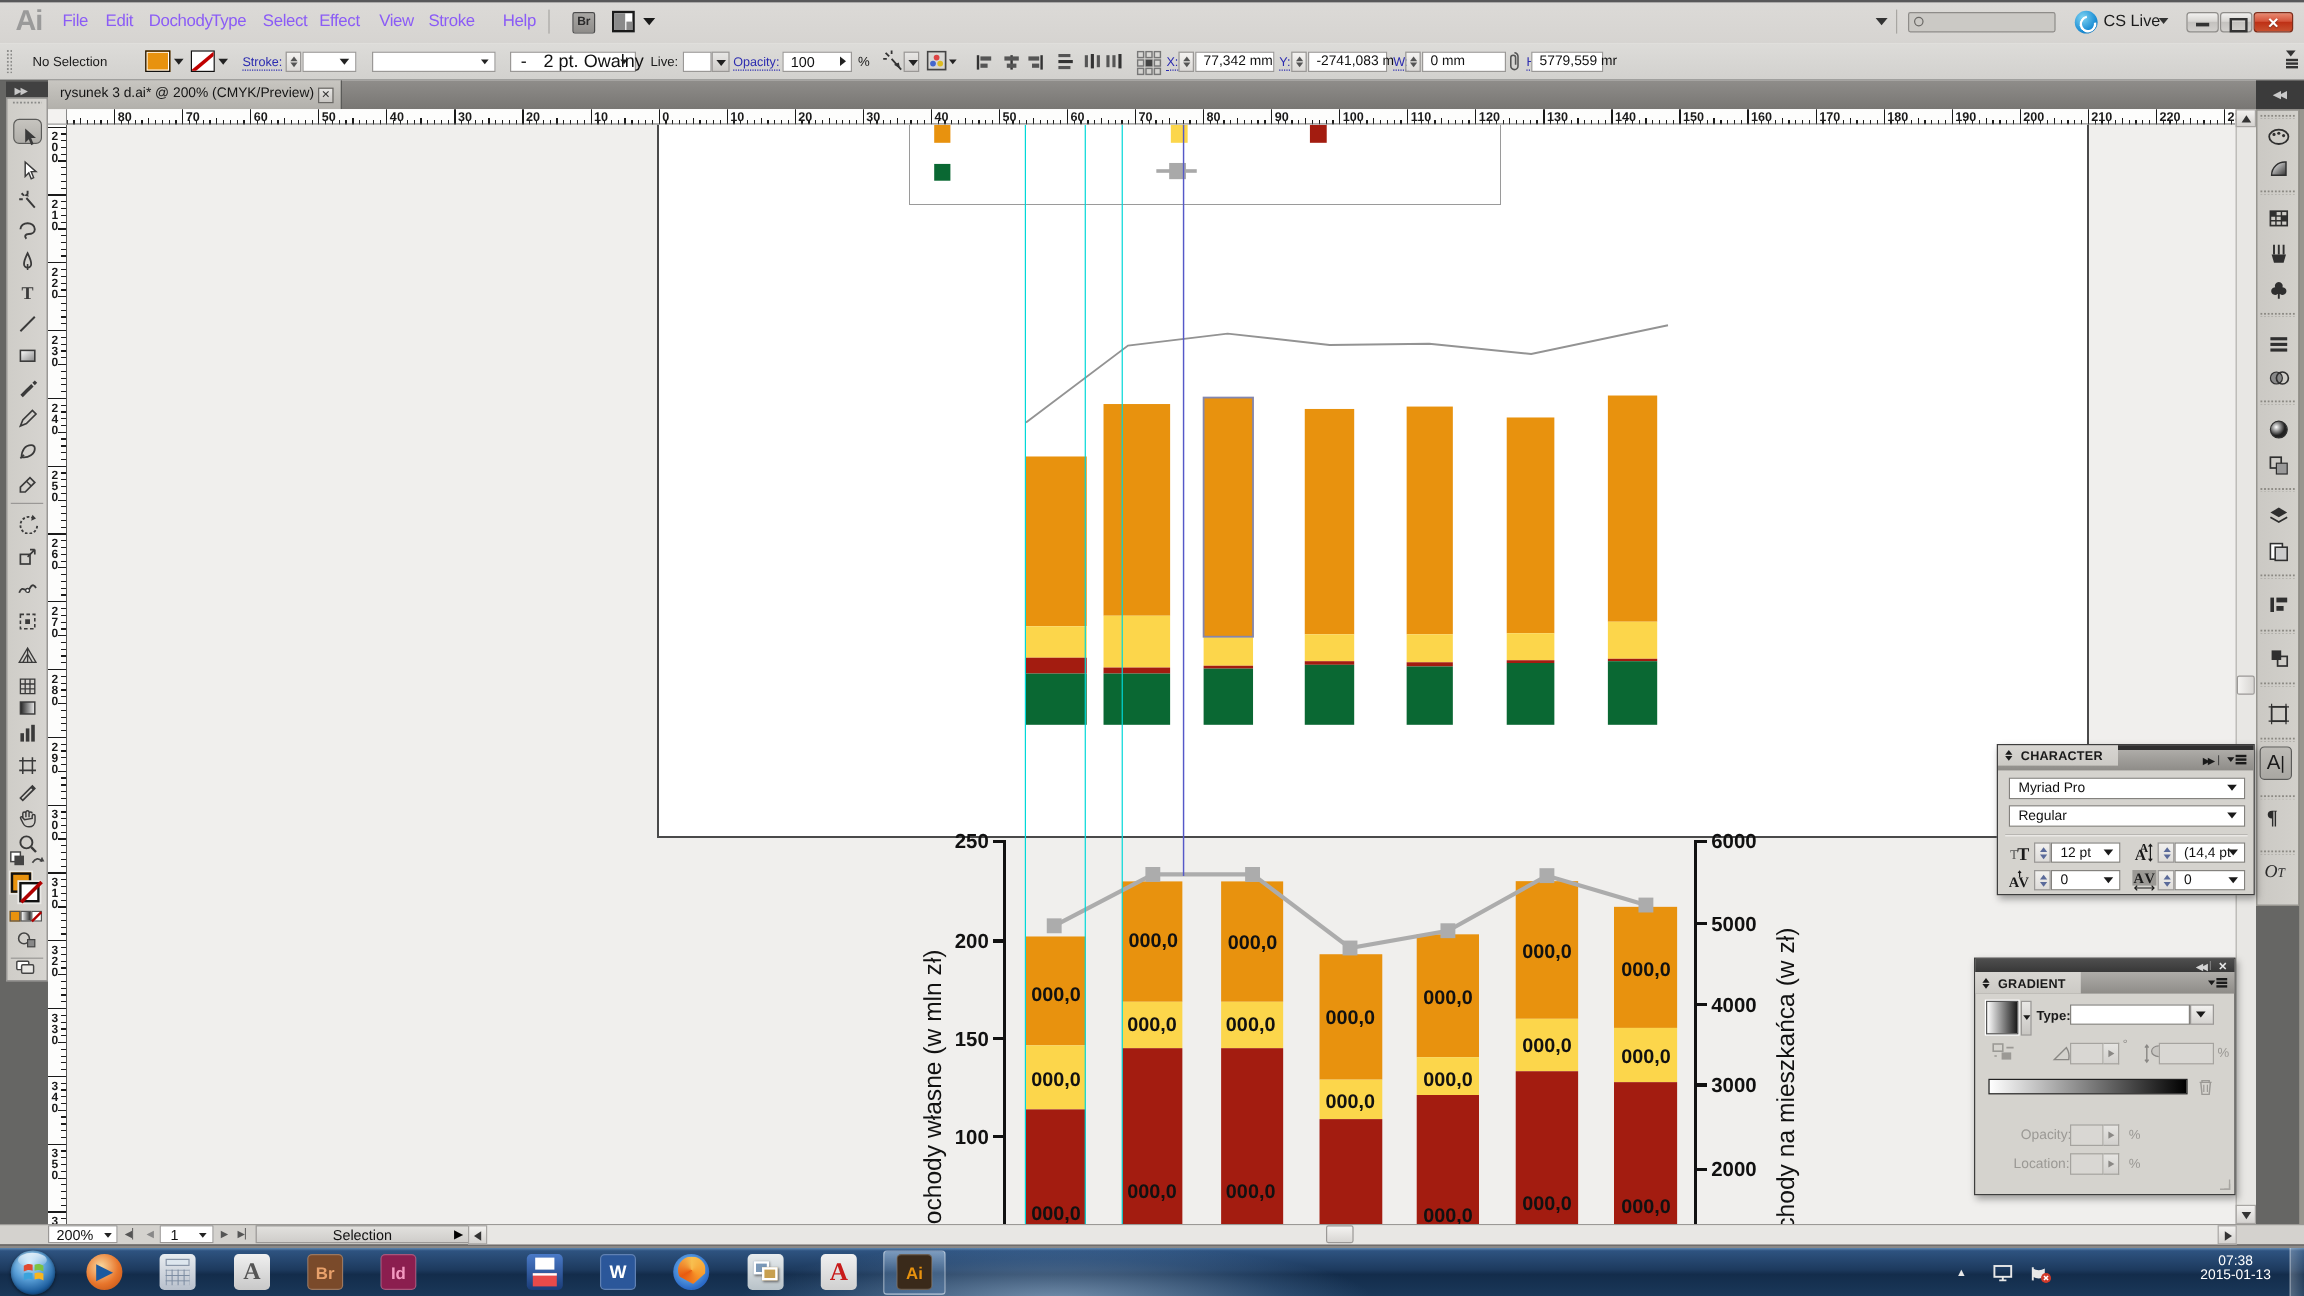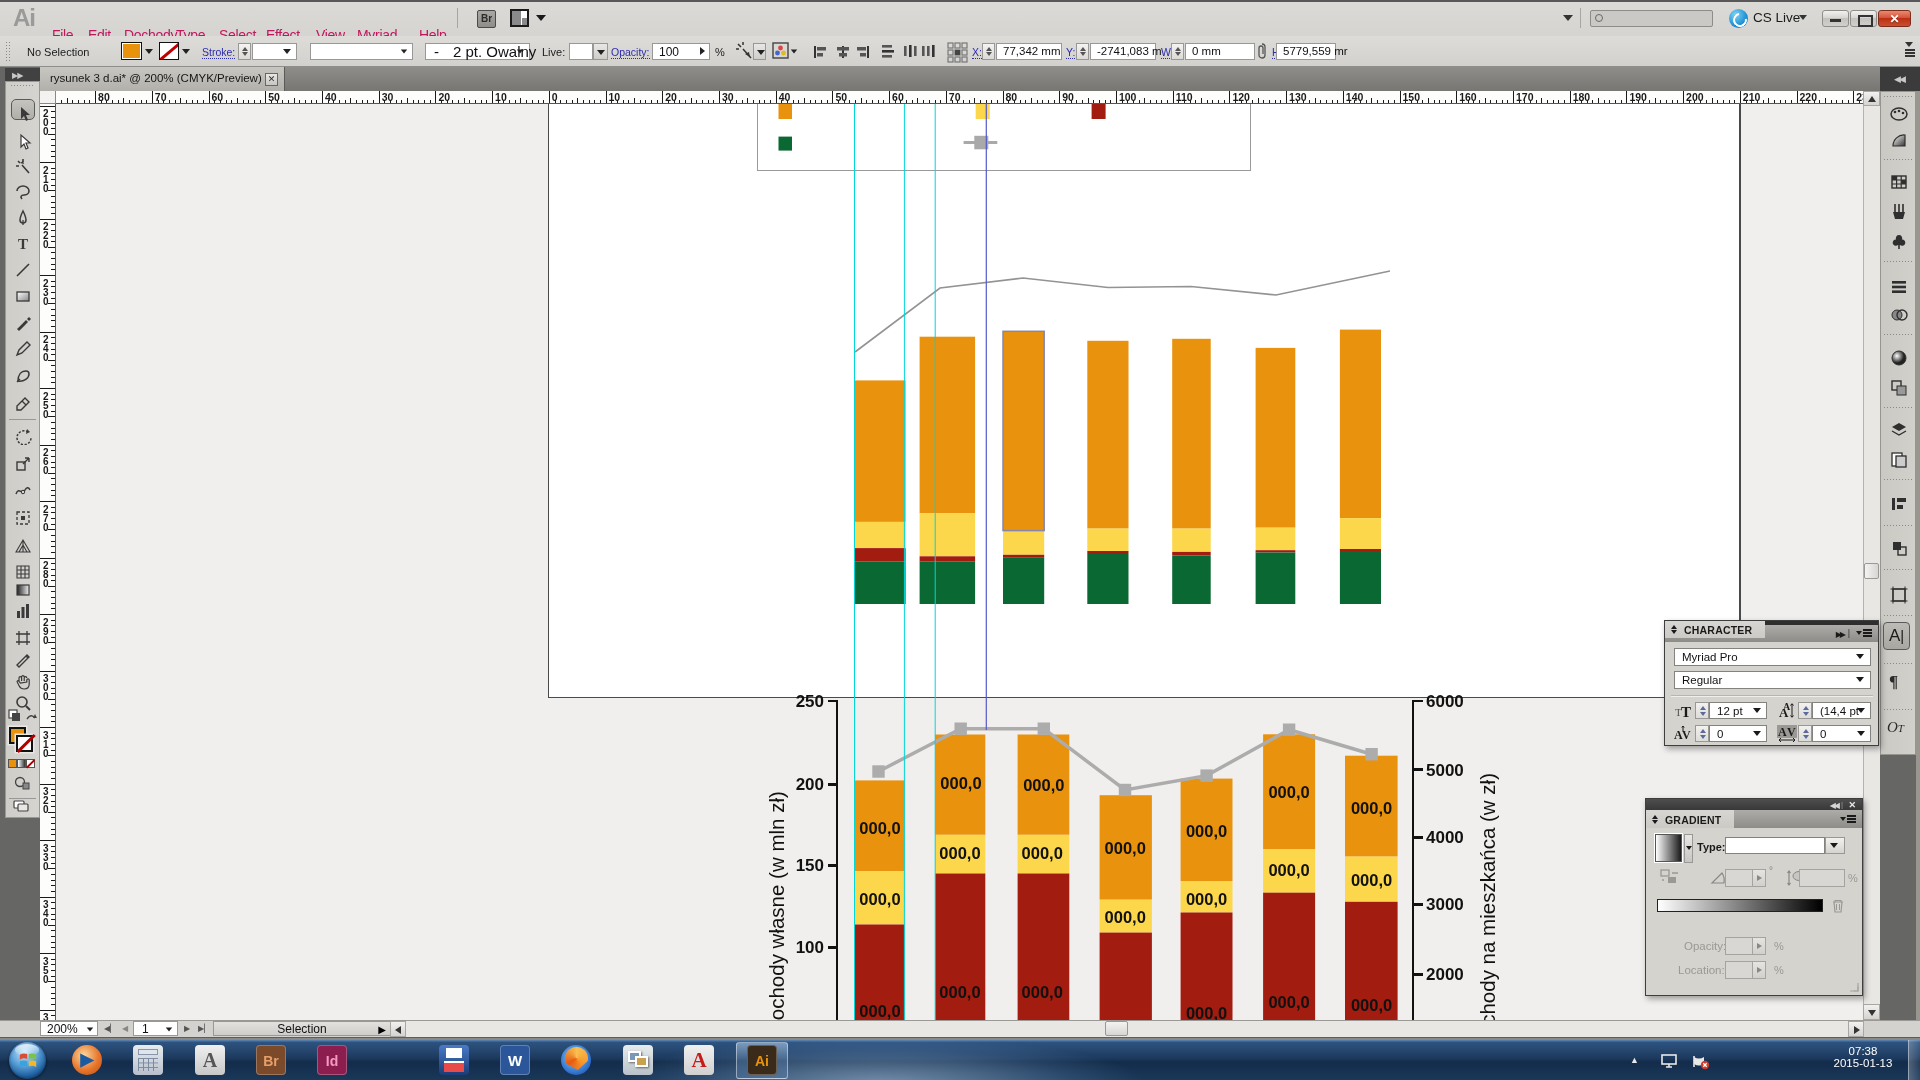--- a/index.html
+++ b/index.html
@@ -2,21 +2,21 @@
 <html><head><meta charset="utf-8"><style>
 * { margin:0; padding:0; box-sizing:border-box; }
 html,body { width:1920px; height:1080px; overflow:hidden; font-family:"Liberation Sans", sans-serif; }
 body { position:relative; background:#F0EFED; }
 .abs { position:absolute; }
 
 
 #titlebar { left:0; top:0; width:1920px; height:36px;
   background:linear-gradient(#DCDAD7,#D6D4D1); border-top:2px solid #58585A; }
 #ailogo { left:13px; top:4px; font-size:24px; font-weight:bold; color:#9A9A9A; letter-spacing:-1px;}
-.menu { top:27px; font-size:14px; letter-spacing:-0.3px; color:#be185d; }
+.menu { top:9px; font-size:14px; letter-spacing:-0.3px; color:#8b5cf6; }
 #mb-sep { left:457px; top:8px; width:1px; height:20px; background:#A8A6A2; }
 #brbtn { left:477px; top:10px; width:19px; height:18px; background:linear-gradient(#A9A7A4,#8F8D8A);
   border:1px solid #4A4A4A; border-radius:2px; color:#2B2B2B; font-size:10px; font-weight:bold;
   text-align:center; line-height:16px; }
 #layoutbtn { left:510px; top:9px; width:19px; height:18px; border:2px solid #1A1A1A; background:#fff; }
 #layoutbtn .lb1 { position:absolute; left:0px; top:0px; width:9px; height:14px; background:#8A8A8A; }
 #layoutbtn .lb2 { position:absolute; left:10px; top:7px; width:5px; height:7px; background:#8A8A8A; }
 .dna { width:0; height:0; border-left:5px solid transparent; border-right:5px solid transparent; border-top:6px solid #1A1A1A; }
 #pawla { left:1593px; top:10px; font-size:14px; font-weight:bold; color:#222; }
 #searchbox { left:1590px; top:10px; width:123px; height:17px; background:#CBC9C5; border:1px solid #8E8C89; border-radius:2px; }
@@ -126,21 +126,21 @@
 </style></head><body>
 <div class="abs" id="titlebar"></div>
 <div class="abs" id="ailogo">Ai</div>
 <div class="abs menu" style="left:52px">File</div>
 <div class="abs menu" style="left:88px">Edit</div>
 <div class="abs menu" style="left:124px">Dochody</div>
 <div class="abs menu" style="left:176px">Type</div>
 <div class="abs menu" style="left:219px">Select</div>
 <div class="abs menu" style="left:266px">Effect</div>
 <div class="abs menu" style="left:316px">View</div>
-<div class="abs menu" style="left:357px">Myriad</div>
+<div class="abs menu" style="left:357px">Stroke</div>
 <div class="abs menu" style="left:419px">Help</div>
 <div class="abs" id="mb-sep"></div>
 <div class="abs" id="brbtn">Br</div>
 <div class="abs" id="layoutbtn">
     <div class="lb1"></div>
     <div class="lb2"></div>
   </div>
 <div class="abs dna" style="left:536px; top:15px;"></div>
 <div class="abs" id="pawla">PAWŁA</div>
 <div class="abs dna" style="left:1563px; top:15px; border-top-color:#333;"></div>

